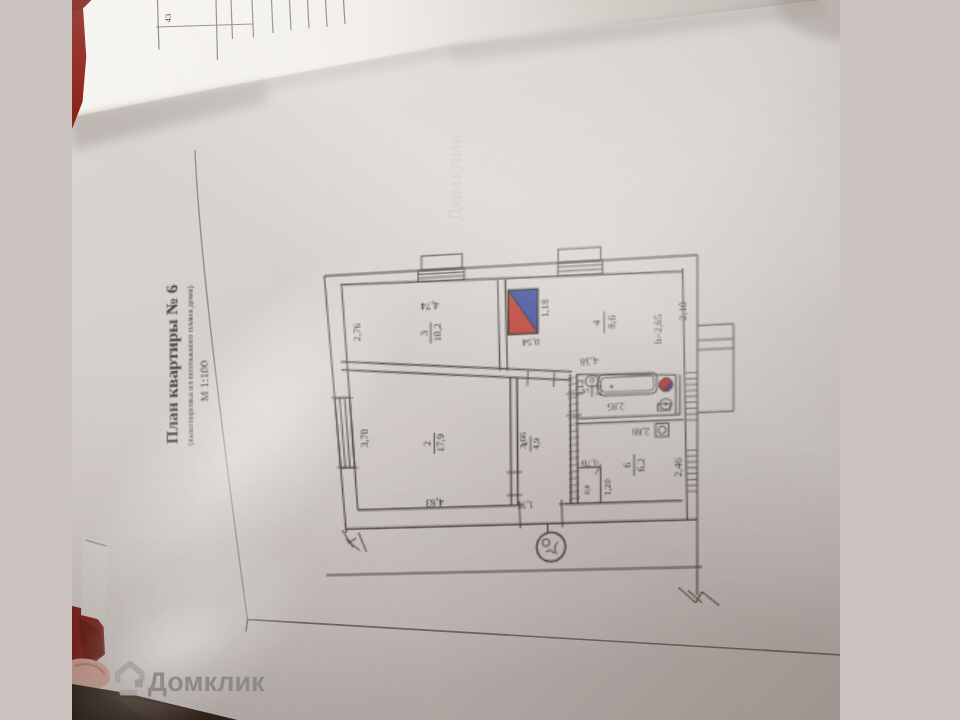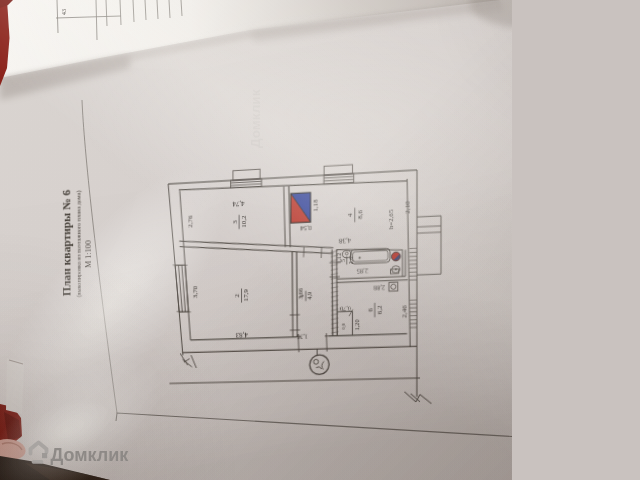--- a/index.html
+++ b/index.html
@@ -1,17 +1,17 @@
 <!DOCTYPE html>
 <html><head>
 <meta charset="utf-8">
 <style>
   html,body{margin:0;padding:0;width:640px;height:480px;overflow:hidden;background:#c9c2bf;
     font-family:"Liberation Sans", sans-serif;}
-  #stage{position:relative;width:512px;height:480px;overflow:hidden;}
+  #stage{position:relative;width:512px;height:480px;overflow:hidden;margin-left:48px;}
   #stage > *{position:absolute;left:0;top:0;}
   #plan{width:270px;height:420px;transform-origin:0 0;transform:matrix3d(-0.002832,-0.972128,0,-0.00000816,0.908243,-0.082310,0,-0.00016129,0,0,1,0,42.2722,422.1146,0,1);filter:blur(0.3px);}
 </style>
 </head>
 <body>
 <div id="stage">
 <svg id="bg" width="640" height="480" viewBox="0 0 640 480" xmlns="http://www.w3.org/2000/svg">
 <defs>
   <linearGradient id="paper" x1="0" y1="0" x2="1" y2="1">
     <stop offset="0" stop-color="#dbd6d2"></stop>

